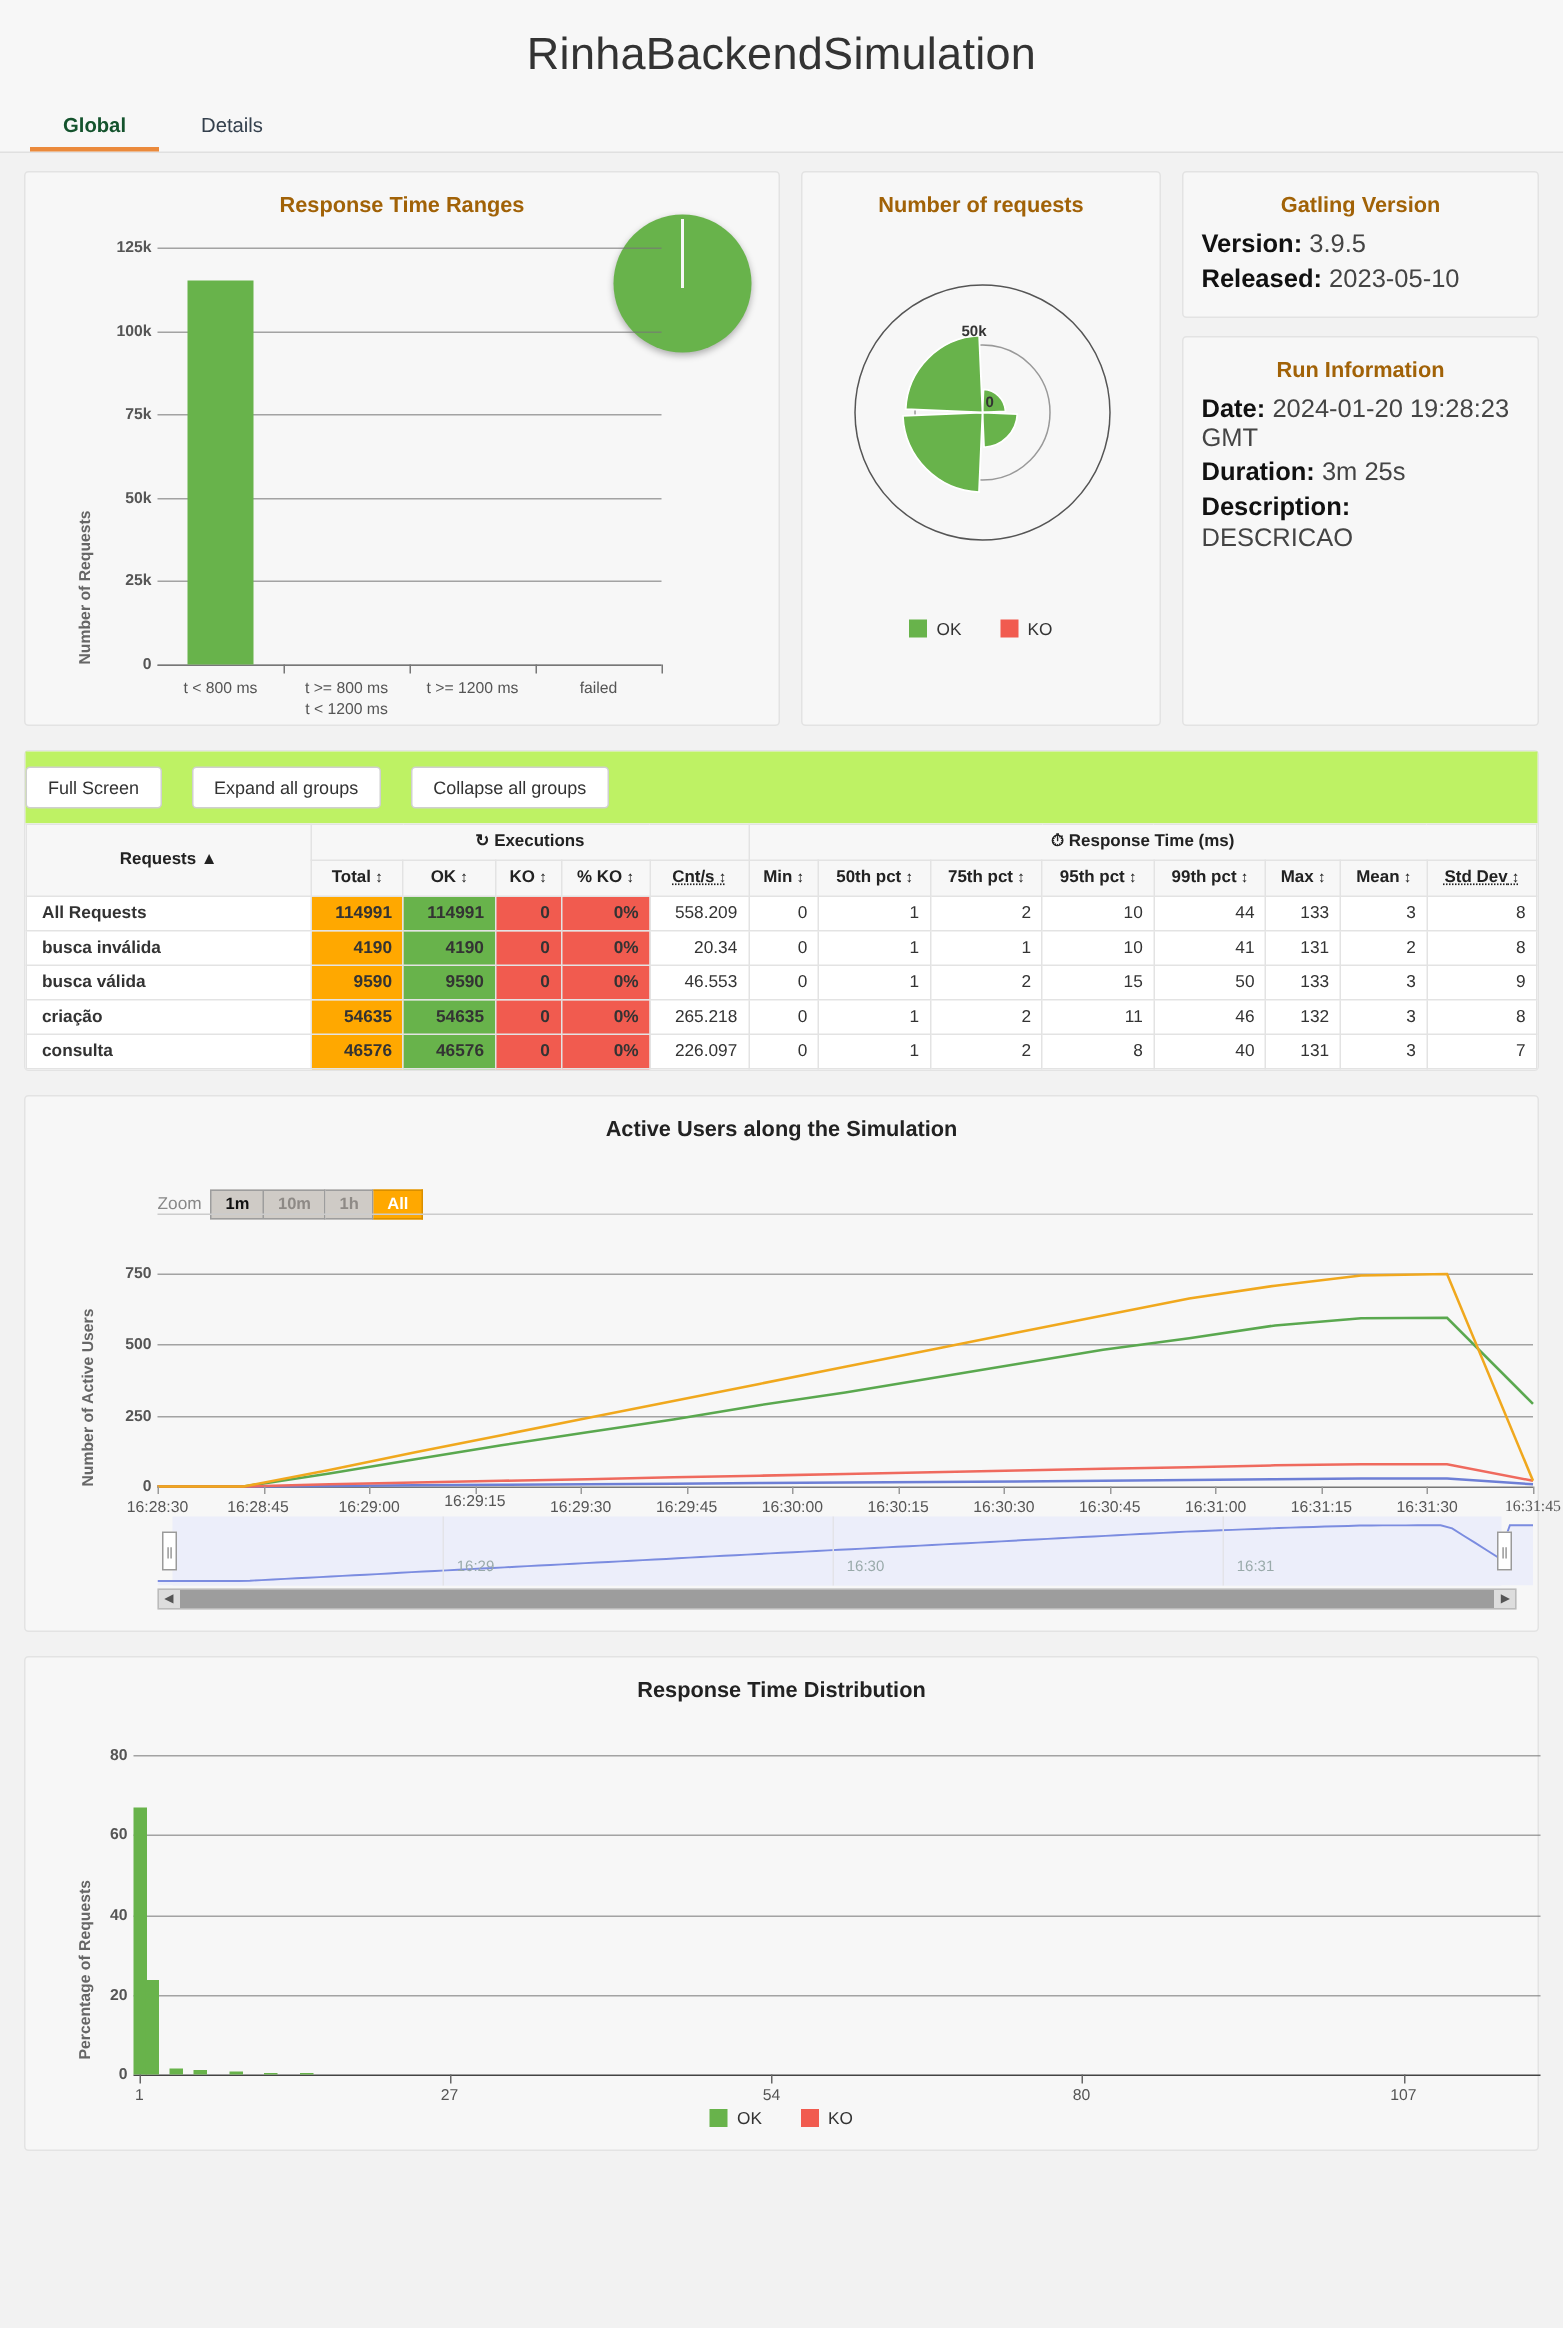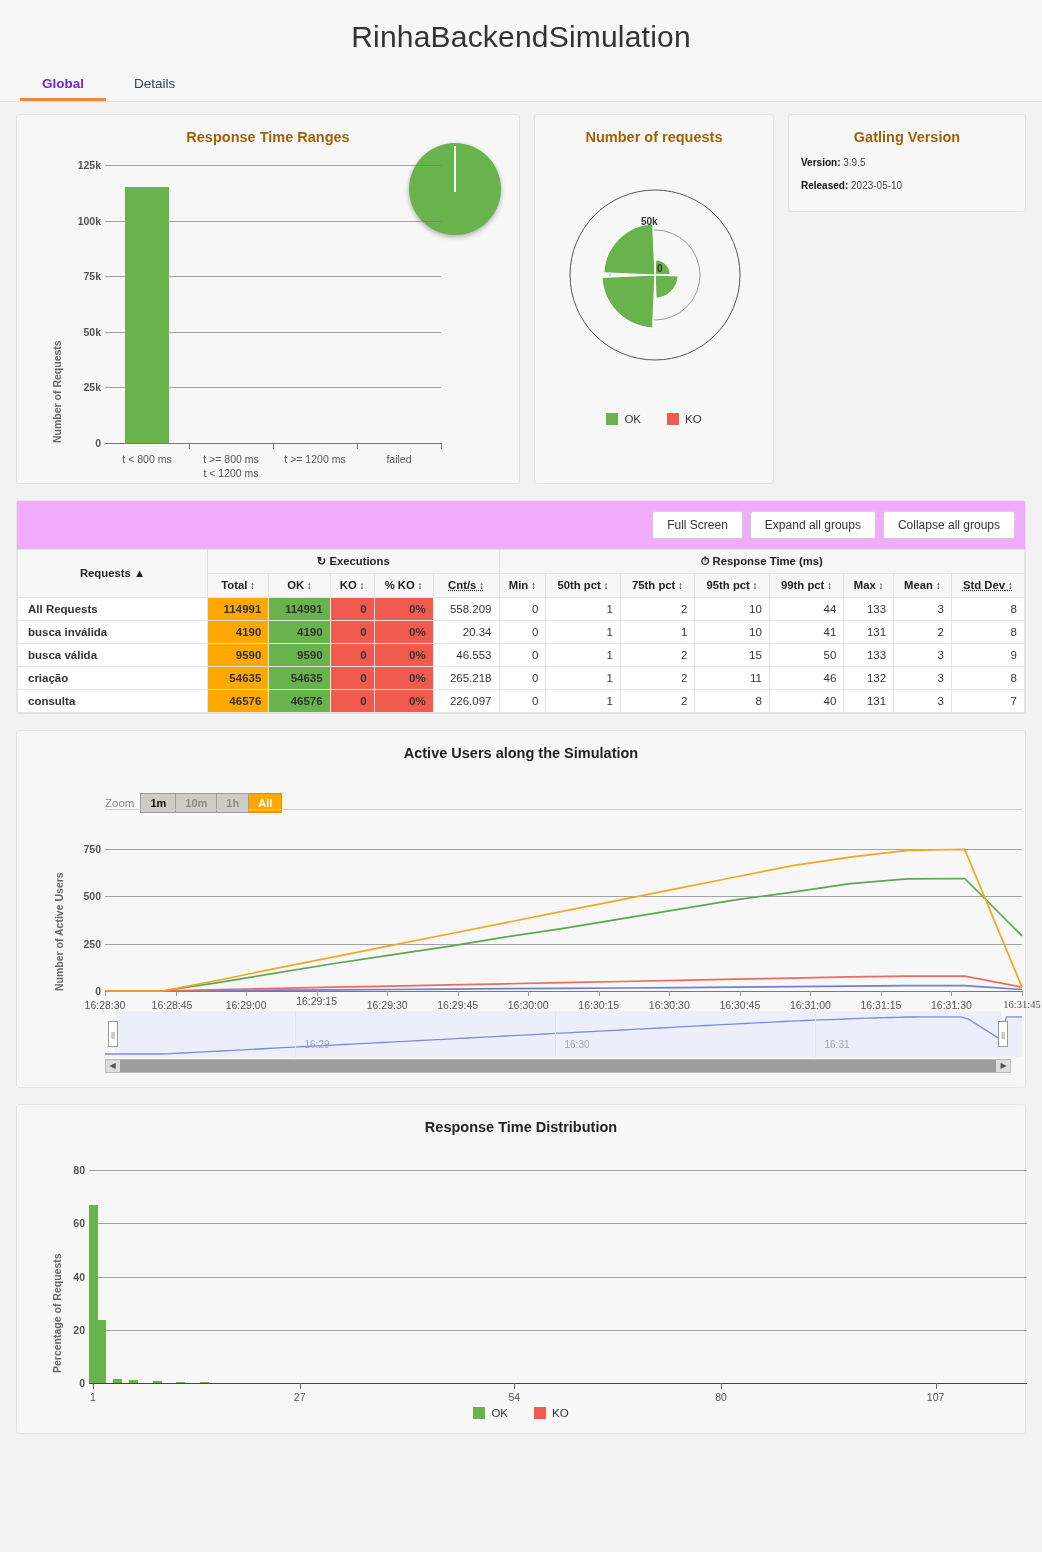--- a/index.html
+++ b/index.html
@@ -29,41 +29,41 @@
     align-items:flex-end;
     gap:6px;
   }
   .tab {
     padding:6px 22px 7px 22px;
     font-size:13.5px;
     color:#34404d;
     cursor:pointer;
     border-bottom:3px solid transparent;
   }
-  .tab.active { font-weight:bold; color:#6d28d9; border-bottom-color:#eb8a3c; }
+  .tab.active { font-weight:bold; color:#14532d; border-bottom-color:#eb8a3c; }
 
   .row-top { display:flex; gap:14px; padding:12px 16px 0 16px; }
   .panel {
     background:#f7f7f7;
     border:1px solid #e3e3e3;
     border-radius:3px;
   }
   .panel-title {
     text-align:center;
     font-size:14.5px;
     font-weight:bold;
     color:#a16207;
     padding:14px 4px 6px 4px;
   }
   .p-rtr { width:504px; height:370px; position:relative; }
   .p-req { width:240px; height:370px; position:relative; }
   .p-side { width:238px; display:flex; flex-direction:column; gap:12px;}
   .p-ver { height:98px; }
   .p-run { height:260px; }
-  .kv { font-size:10px; padding:2px 12px; line-height:19px; color:#333;}
+  .kv { font-size:17px; padding:2px 12px; line-height:19px; color:#333;}
   .kv b { color:#111; }
   .kv .val { color:#444; }
 
   
   .gauge {
     position:absolute; right:18px; top:28px;
     width:92px; height:92px; border-radius:50%;
     background:#68b34b;
     box-shadow:0 2px 5px rgba(0,0,0,0.30);
   }
@@ -85,21 +85,21 @@
     color:#555; text-align:right; transform:translateY(-50%);
   }
   .gridline { position:absolute; height:1px; background:#777; opacity:.65; }
   .tick-x { position:absolute; font-size:10.5px; color:#555; text-align:center; transform:translateX(-50%); }
 
   .legend { display:flex; justify-content:center; gap:26px; font-size:11.5px; color:#333; }
   .legend .sw { display:inline-block; width:12px; height:12px; vertical-align:-2px; margin-right:6px; }
 
   
   .tbl-wrap { margin:16px 16px 0 16px; background:#fff; border:1px solid #e3e3e3; border-radius:3px; }
-  .tbl-tools { display:flex; justify-content:flex-end; gap:7px; padding:10px 10px 10px 0; background:#f0abfc; }
+  .tbl-tools { display:flex; gap:20px; padding:10px 10px 10px 0; background:#bef264; }
   .btn {
     background:#fff; border:1px solid #cfcfcf; border-radius:3px;
     padding:6px 14px; font-size:12px; color:#333; cursor:pointer;
   }
   table.stats { width:100%; border-collapse:collapse; font-size:11.5px; background:#fff; }
   table.stats th, table.stats td { border:1px solid #e3e3e3; }
   table.stats thead th {
     background:#f7f7f7; font-weight:bold; color:#222;
     padding:5px 6px; text-align:center; font-size:11.3px; line-height:13px;
   }
@@ -199,20 +199,27 @@
       <span><span class="sw" style="background:#68b34b"></span><span>OK</span></span>
       <span><span class="sw" style="background:#f15b4f"></span><span>KO</span></span>
     </div>
   </div>
 
   <div class="p-side">
     <div class="panel p-ver">
       <div class="panel-title">Gatling Version</div>
       <div class="kv"><b>Version:</b> <span class="val">3.9.5</span></div>
       <div class="kv"><b>Released:</b> <span class="val">2023-05-10</span></div>
+    </div>
+    <div class="panel p-run">
+      <div class="panel-title">Run Information</div>
+      <div class="kv"><b>Date:</b> <span class="val">2024-01-20 19:28:23 GMT</span></div>
+      <div class="kv"><b>Duration:</b> <span class="val">3m 25s</span></div>
+      <div class="kv"><b>Description:</b></div>
+      <div class="kv" style="padding-top:0"><span class="val">DESCRICAO</span></div>
     </div>
   </div>
 </div>
 
 <div class="tbl-wrap">
   <div class="tbl-tools">
     <button class="btn">Full Screen</button>
     <button class="btn">Expand all groups</button>
     <button class="btn">Collapse all groups</button>
   </div>

